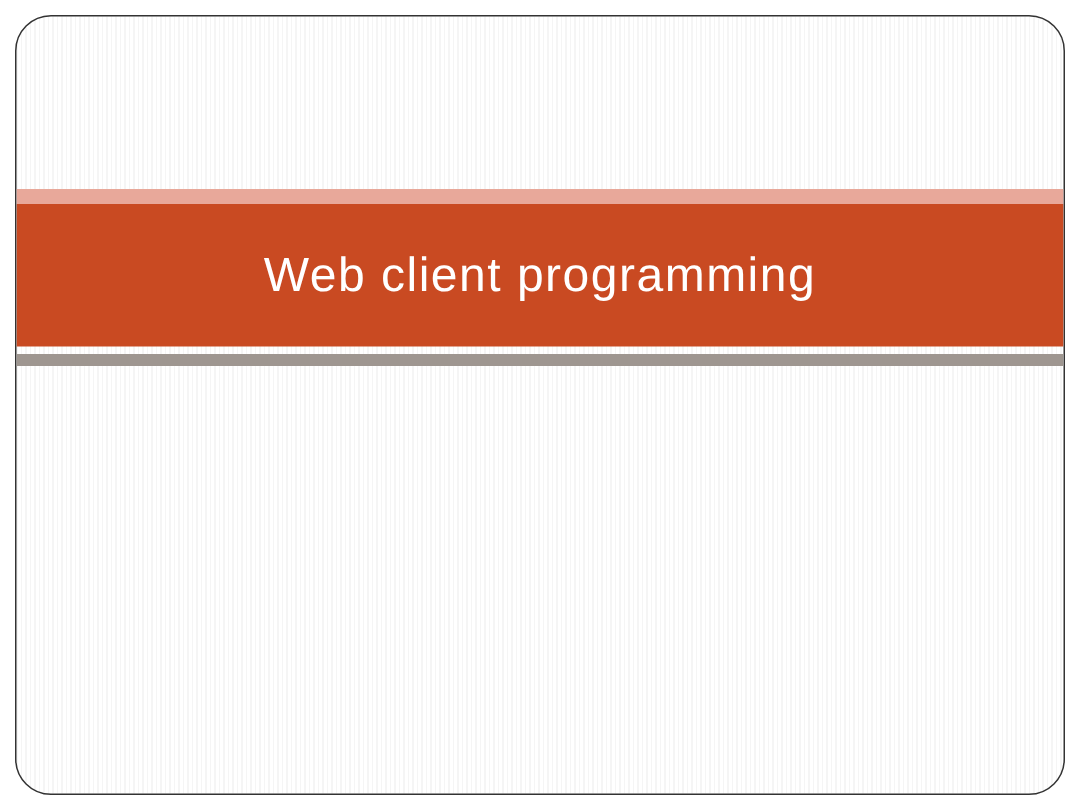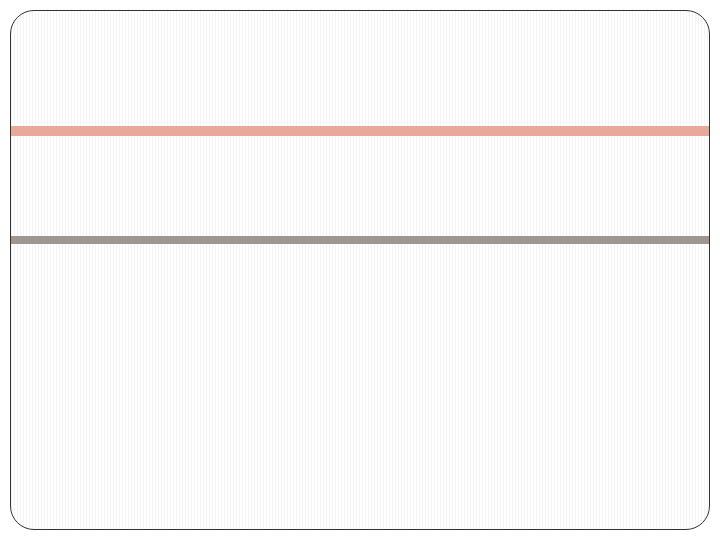--- a/index.html
+++ b/index.html
@@ -63,14 +63,17 @@
       right: 0;
       height: 8px;
       background: #9e9690;
     }
   </style>
 </head>
 <body>
 
 <div class="slide-container">
   <div class="top-accent"></div>
+  <div class="title-band">
+    <div class="title-text">Web client programming</div>
+  </div>
   <div class="bottom-accent"></div>
 </div>
 
 </body></html>

